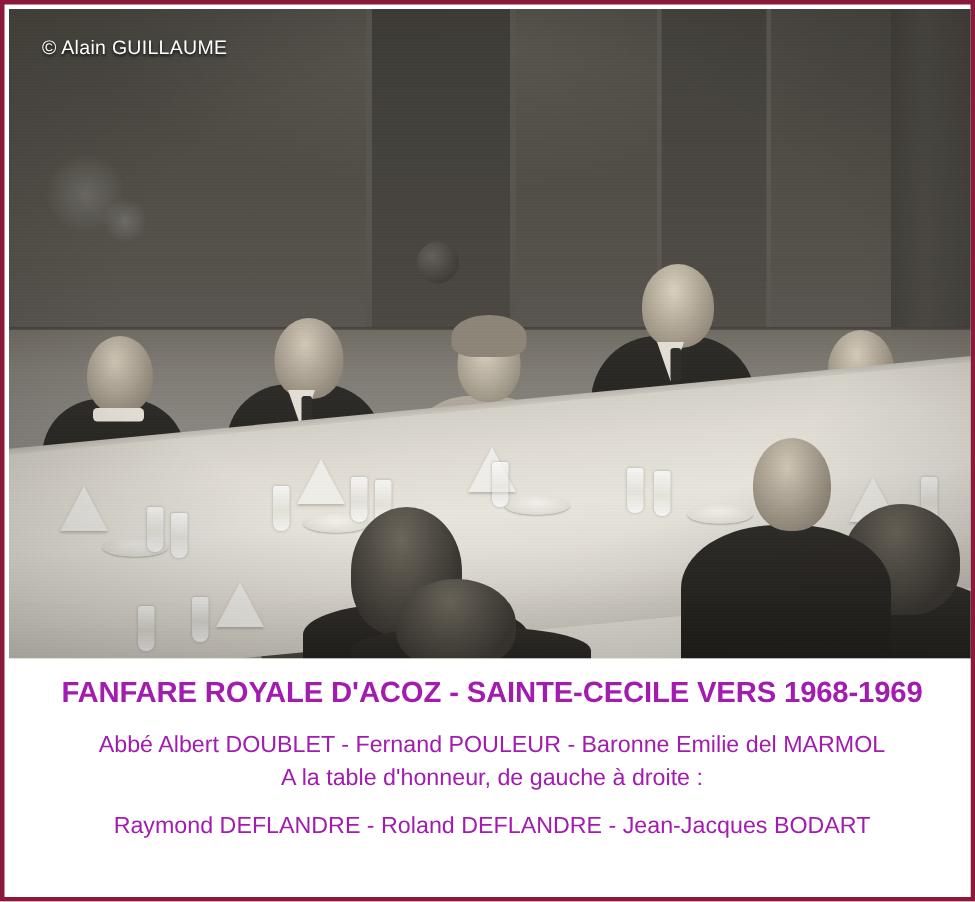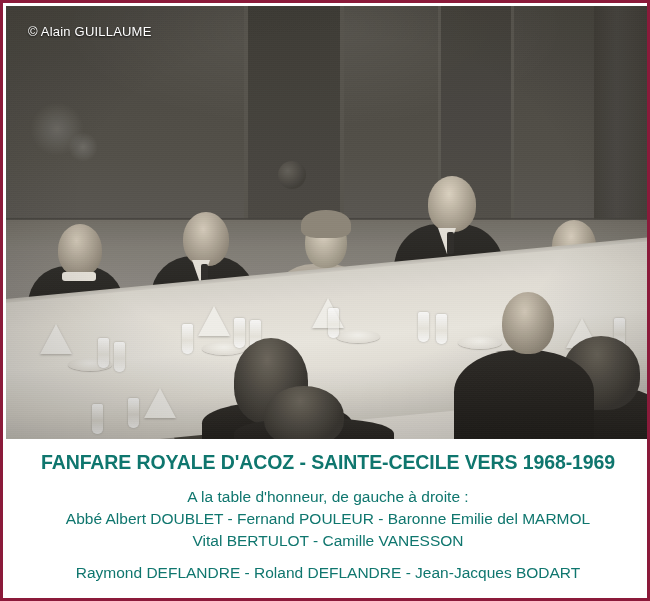--- a/index.html
+++ b/index.html
@@ -208,21 +208,21 @@
     z-index: 20;
   }
   
   .caption {
     position: absolute;
     left: 3px;
     top: 436px;
     width: 644px;
     height: 162px;
     background: #ffffff;
-    color: #0f766e;
+    color: #a21caf;
     text-align: center;
     box-sizing: border-box;
     padding-top: 12px;
   }
   .caption .title {
     font-size: 19.5px;
     font-weight: bold;
     letter-spacing: -0.1px;
     margin-bottom: 12px;
   }
@@ -334,20 +334,19 @@
       <div class="flare" style="left:62px; top:126px; width:30px; height:30px;"></div>
       <div class="vignette"></div>
       <div class="grain"></div>
     </div>
 
     <div class="credit">© Alain GUILLAUME</div>
   </div>
 
   <div class="caption">
     <div class="title">FANFARE ROYALE D'ACOZ - SAINTE-CECILE VERS 1968-1969</div>
+    <div class="line">Abbé Albert DOUBLET - Fernand POULEUR - Baronne Emilie del MARMOL</div>
     <div class="line">A la table d'honneur, de gauche à droite :</div>
-    <div class="line">Abbé Albert DOUBLET - Fernand POULEUR - Baronne Emilie del MARMOL</div>
-    <div class="line">Vital BERTULOT - Camille VANESSON</div>
     <div class="gap"></div>
     <div class="line">Raymond DEFLANDRE - Roland DEFLANDRE - Jean-Jacques BODART</div>
   </div>
 
 </div>
 
 </body></html>

